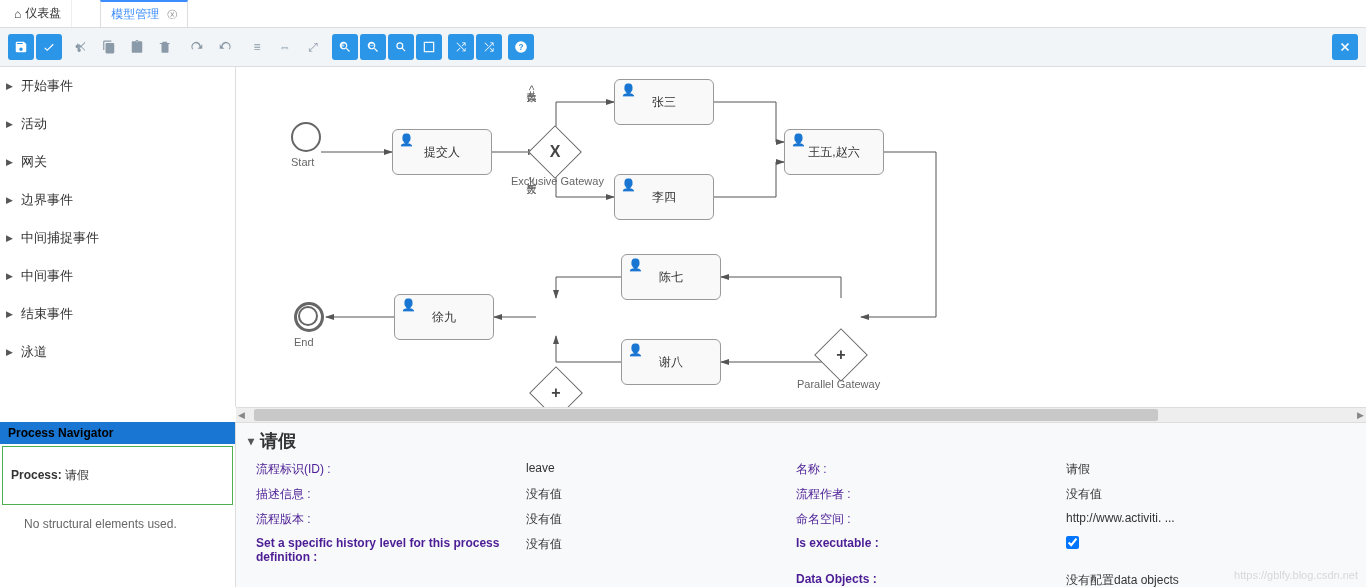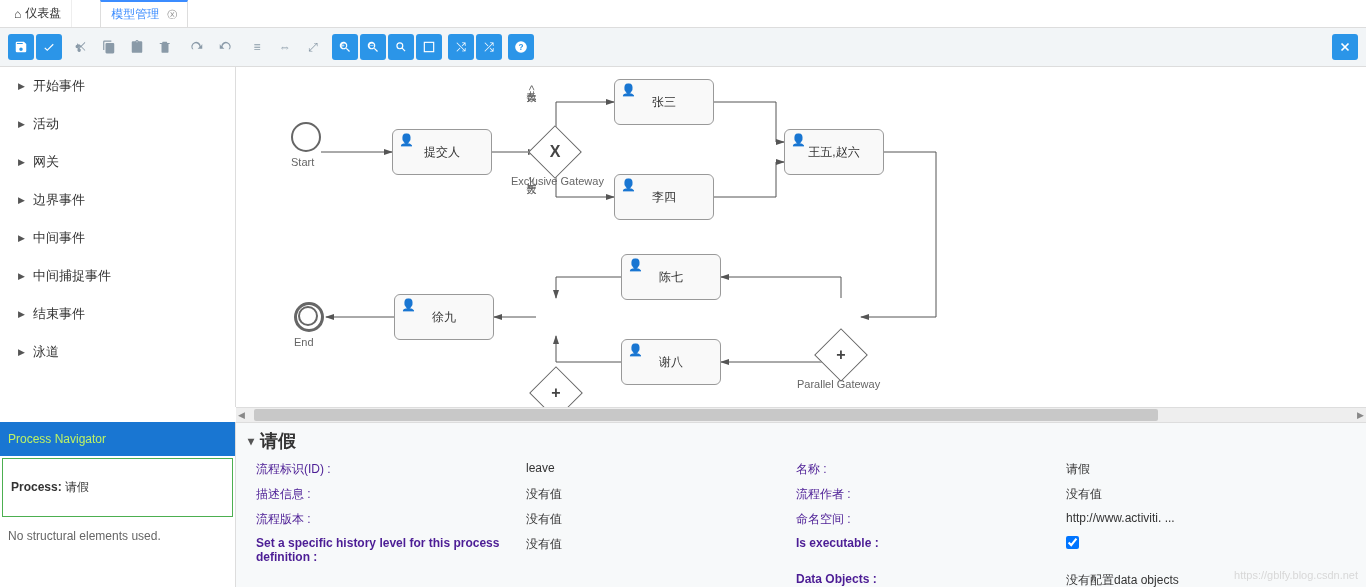--- a/index.html
+++ b/index.html
@@ -9,21 +9,21 @@
 .tab.active { background: #fff; border-top: 2px solid #3b8cff; border-left: 1px solid #ddd; border-right: 1px solid #ddd; color: #3b8cff; margin-left: 28px; }
 .tab .close-x { margin-left: 4px; color: #888; font-size: 10px; }
 .toolbar { display: flex; align-items: center; background: #f2f5f7; padding: 6px 8px; gap: 6px; border-bottom: 1px solid #ddd; }
 .tgroup { display: flex; gap: 2px; }
 .tbtn { width: 26px; height: 26px; display: flex; align-items: center; justify-content: center; border-radius: 3px; cursor: pointer; color: #8a9aa8; }
 .tbtn.blue { background: #2b95e8; color: #fff; }
 .tbtn svg { width: 14px; height: 14px; }
 .tbtn.close-right { margin-left: auto; }
 .workspace { display: flex; height: 340px; }
 .palette { width: 236px; border-right: 1px solid #ddd; background: #fff; overflow-y: auto; }
-.palette-item { display: flex; align-items: center; padding: 10px 18px; cursor: pointer; gap: 8px; font-size: 13px; color: #333; }
+.palette-item { display: flex; align-items: center; padding: 10px 6px; cursor: pointer; gap: 8px; font-size: 13px; color: #333; }
 .palette-item::before { content: "▶"; font-size: 9px; color: #555; }
 .canvas-wrap { flex: 1; position: relative; overflow: auto; background: #fff; }
 .canvas { position: relative; width: 1100px; height: 340px; }
 .node { position: absolute; font-size: 12px; }
 .circle { width: 30px; height: 30px; border: 2px solid #666; border-radius: 50%; background: #fff; }
 .circle.end { border-width: 3px; }
 .circle.end::after { content: ""; position: absolute; top: 4px; left: 4px; width: 16px; height: 16px; border: 2px solid #666; border-radius: 50%; }
 .node-label { position: absolute; top: 34px; left: 0; font-size: 11px; color: #666; white-space: nowrap; }
 .task { width: 100px; height: 46px; border: 1px solid #999; border-radius: 6px; background: #f9f9f9; display: flex; align-items: center; justify-content: center; font-size: 12px; position: relative; }
 .task .user-icon { position: absolute; top: 3px; left: 6px; color: #e6a84c; font-size: 12px; }
@@ -31,23 +31,23 @@
 .gateway .diamond { width: 38px; height: 38px; transform: rotate(45deg); border: 1.5px solid #666; background: #fff; position: absolute; }
 .gateway .symbol { position: absolute; top: 0; left: 0; width: 38px; height: 38px; display: flex; align-items: center; justify-content: center; font-weight: bold; font-size: 16px; color: #444; }
 .gateway-label { position: absolute; top: 42px; left: -25px; font-size: 11px; color: #666; white-space: nowrap; text-align: center; }
 .vlabel { position: absolute; font-size: 10px; color: #666; writing-mode: vertical-rl; }
 svg.edges { position: absolute; top: 0; left: 0; width: 1100px; height: 340px; pointer-events: none; }
 .hscroll { height: 16px; background: #eee; border-top: 1px solid #ddd; border-bottom: 1px solid #ddd; margin-left: 236px; position: relative; }
 .hscroll .thumb { position: absolute; left: 18px; top: 1px; height: 12px; width: 80%; background: #c8c8c8; border-radius: 2px; }
 .hscroll::before { content: "◀"; position: absolute; left: 2px; top: 2px; font-size: 9px; color: #888; }
 .hscroll::after { content: "▶"; position: absolute; right: 2px; top: 2px; font-size: 9px; color: #888; }
 .navigator { width: 236px; position: absolute; left: 0; bottom: 0; height: 165px; border-right: 1px solid #ddd; }
-.nav-header { background: #1976d2; color: #bef264; font-weight: normal; padding: 10px 8px; font-size: 12px; }
+.nav-header { background: #1976d2; color: #000000; font-weight: bold; padding: 4px 8px; font-size: 12px; }
 .nav-process { padding: 20px 8px; border: 1px solid #4caf50; margin: 2px; background: #fff; }
-.nav-msg { padding: 10px 8px; color: #666; }
+.nav-msg { padding: 10px 24px; color: #666; }
 .properties { position: absolute; left: 236px; right: 0; bottom: 0; height: 165px; background: #f7f9fa; border-top: 1px solid #ddd; overflow: hidden; }
 .prop-title { display: flex; align-items: center; padding: 6px 12px; font-size: 18px; font-weight: bold; gap: 6px; }
 .prop-title::before { content: "▾"; font-size: 12px; color: #555; }
 .prop-grid { display: grid; grid-template-columns: 260px 260px 260px 260px; padding: 2px 20px; row-gap: 8px; column-gap: 10px; font-size: 12px; }
 .prop-label { color: #4c1d95; }
 .prop-label.bold { font-weight: bold; }
 .prop-value { color: #333; }
 .watermark { position: fixed; right: 8px; bottom: 6px; color: #d8d8d8; font-size: 11px; z-index: 999; }
 </style>
 </head>
@@ -166,24 +166,24 @@
     <div class="palette-item">
         <span>活动</span>
       </div>
     <div class="palette-item">
         <span>网关</span>
       </div>
     <div class="palette-item">
         <span>边界事件</span>
       </div>
     <div class="palette-item">
+        <span>中间捕捉事件</span>
+      </div>
+    <div class="palette-item">
         <span>中间事件</span>
-      </div>
-    <div class="palette-item">
-        <span>中间捕捉事件</span>
       </div>
     <div class="palette-item">
         <span>结束事件</span>
       </div>
     <div class="palette-item">
         <span>泳道</span>
       </div>
 
   </div>
 

